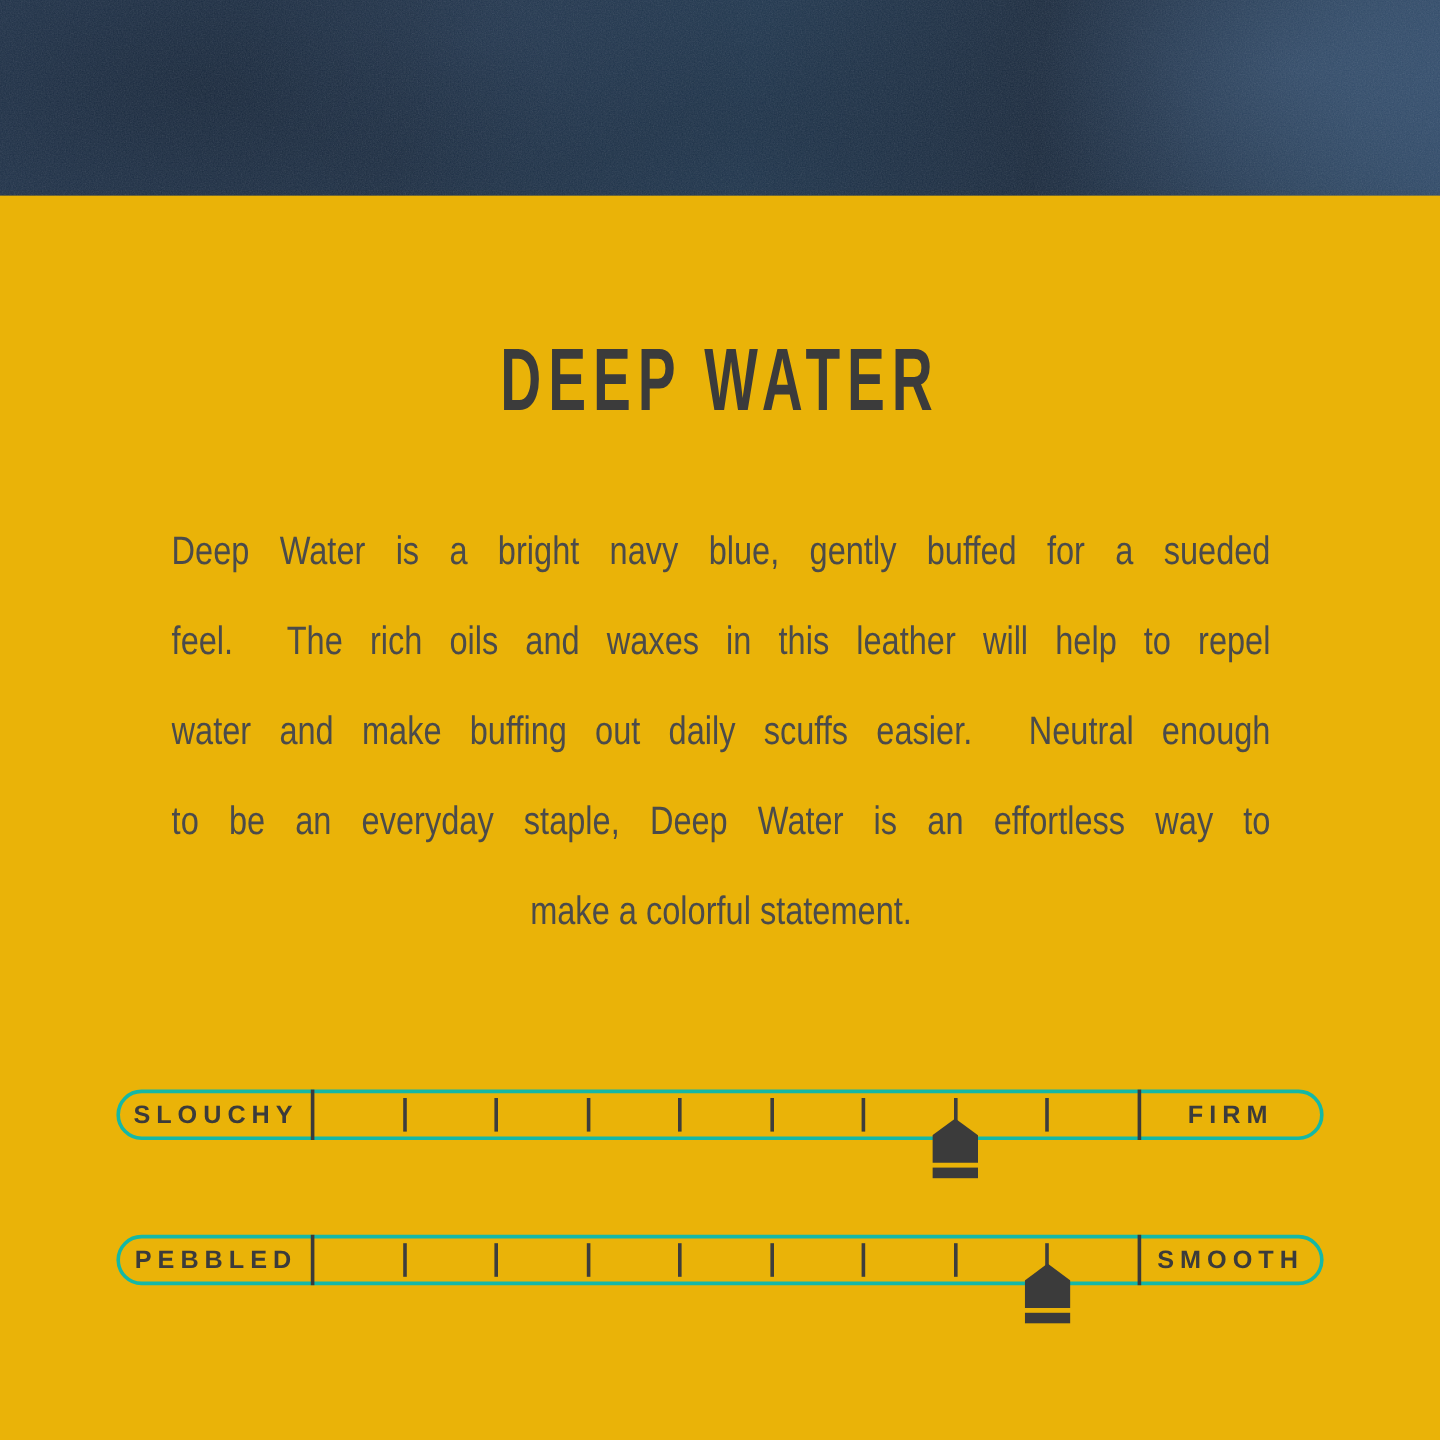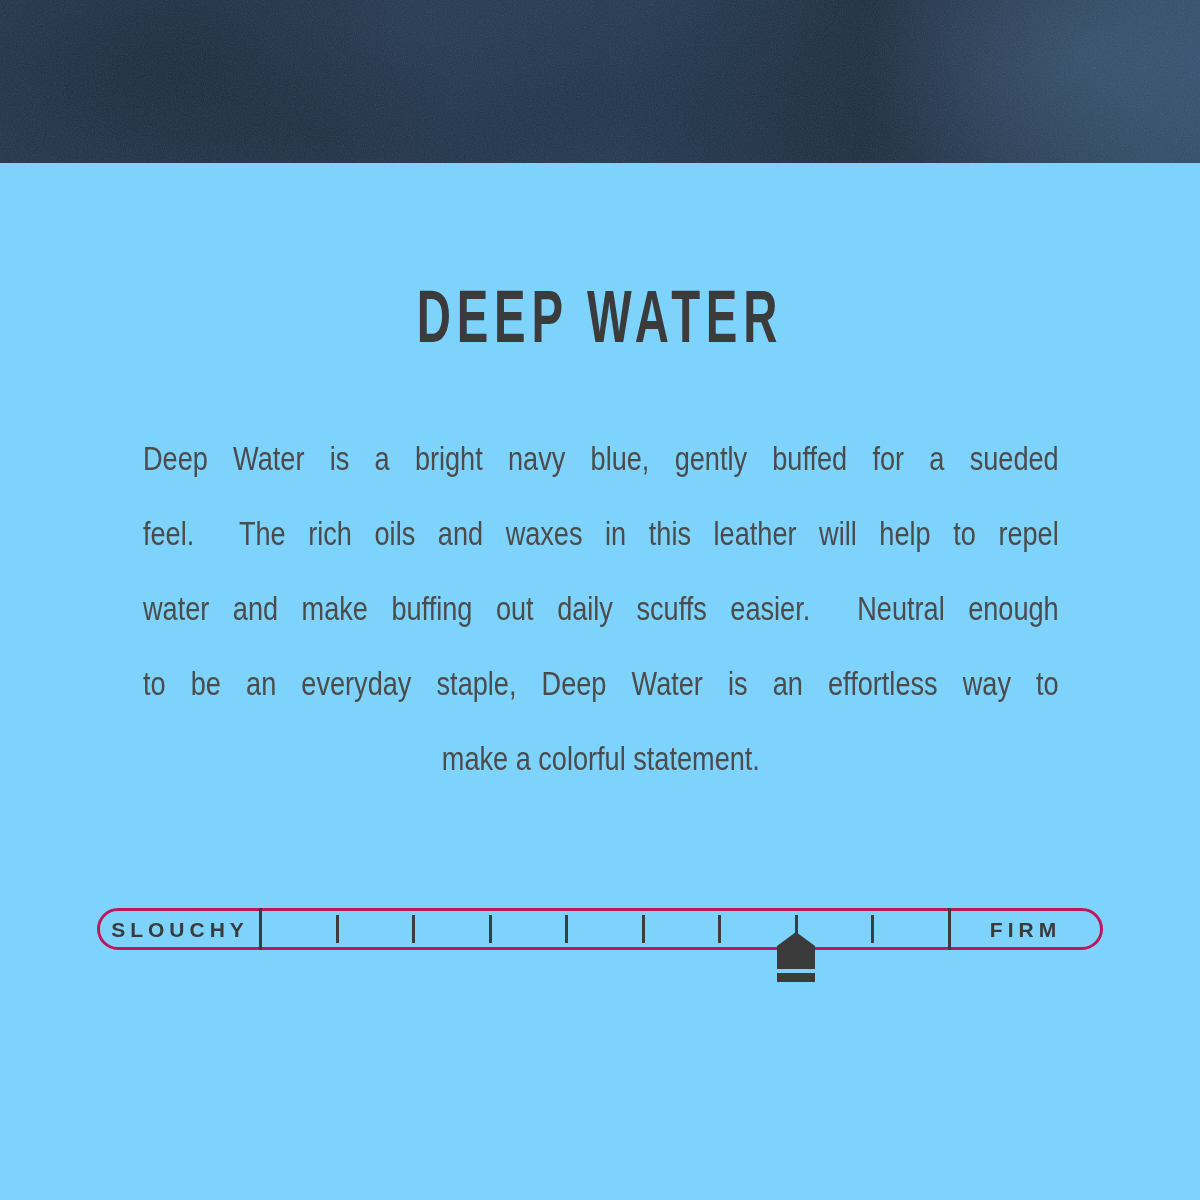--- a/index.html
+++ b/index.html
@@ -1,21 +1,21 @@
 <!DOCTYPE html>
 <html><head>
 <meta charset="utf-8">
 <style>
   html,body{margin:0;padding:0;}
   body{
     width:1200px;height:1200px;overflow:hidden;
     font-family:"Liberation Sans",sans-serif;
     background:#e4e3e2;
   }
-  .page{position:absolute;top:0;left:0;width:1200px;height:1200px;background:#7dd3fc;}
+  .page{position:absolute;top:0;left:0;width:1200px;height:1200px;background:#eab308;}
 
   
   .banner{
     position:absolute;top:0;left:0;width:1200px;height:163px;
     background:
       radial-gradient(ellipse 420px 220px at 14% 45%, rgba(8,18,32,0.30), transparent 70%),
       radial-gradient(ellipse 520px 240px at 52% 65%, rgba(12,26,44,0.28), transparent 72%),
       radial-gradient(ellipse 340px 200px at 90% 35%, rgba(90,124,168,0.20), transparent 70%),
       radial-gradient(ellipse 300px 160px at 33% 20%, rgba(70,100,140,0.14), transparent 70%),
       linear-gradient(95deg,#20334b 0%,#1e3046 28%,#223a53 52%,#1b2b3f 72%,#2b4460 94%,#2e4866 100%);
@@ -41,21 +41,21 @@
   .para-line{
     height:75px;line-height:75px;
     text-align:justify;text-align-last:justify;
     white-space:pre-wrap;overflow:hidden;
   }
   .para-line.last{text-align:center;text-align-last:center;}
 
   
   .slider{
     position:absolute;left:97px;width:1006px;height:42px;
-    border:3px solid #be185d;border-radius:21px;
+    border:3px solid #14b8a6;border-radius:21px;
     box-sizing:border-box;background:transparent;
   }
   .slider .inner{position:absolute;top:0;left:0;width:1000px;height:36px;}
   .slider-label{
     position:absolute;top:0;height:36px;line-height:37px;
     font-weight:bold;font-size:21px;letter-spacing:5px;color:#3b3b3b;
     text-align:center;white-space:nowrap;
   }
   .slider-label.left{left:0;width:160px;}
   .slider-label.right{left:851px;width:149px;text-align:center;}
@@ -109,14 +109,36 @@
         </div>
       <div class="divider dright"></div>
       <div class="slider-label right">FIRM</div>
       <svg class="marker" viewBox="0 0 38 50" style="left: 677.389px;">
         <polygon points="19,0 38,14 38,37 0,37 0,14" fill="#3b3b3b"></polygon>
         <rect x="0" y="41" width="38" height="9" fill="#3b3b3b"></rect>
       </svg>
     </div>
   </div>
 
+  <div class="slider" style="top:1029px">
+    <div class="inner">
+      <div class="slider-label left">PEBBLED</div>
+      <div class="divider dleft"></div>
+      <div class="track-area">
+          <div class="tick" style="left: 235.556px;"></div>
+          <div class="tick" style="left: 312.111px;"></div>
+          <div class="tick" style="left: 388.667px;"></div>
+          <div class="tick" style="left: 465.222px;"></div>
+          <div class="tick" style="left: 541.778px;"></div>
+          <div class="tick" style="left: 618.333px;"></div>
+          <div class="tick" style="left: 694.889px;"></div>
+          <div class="tick" style="left: 771.444px;"></div>
+        </div>
+      <div class="divider dright"></div>
+      <div class="slider-label right">SMOOTH</div>
+      <svg class="marker" viewBox="0 0 38 50" style="left: 753.944px;">
+        <polygon points="19,0 38,14 38,37 0,37 0,14" fill="#3b3b3b"></polygon>
+        <rect x="0" y="41" width="38" height="9" fill="#3b3b3b"></rect>
+      </svg>
+    </div>
+  </div>
 
 </div>
 
 </body></html>

